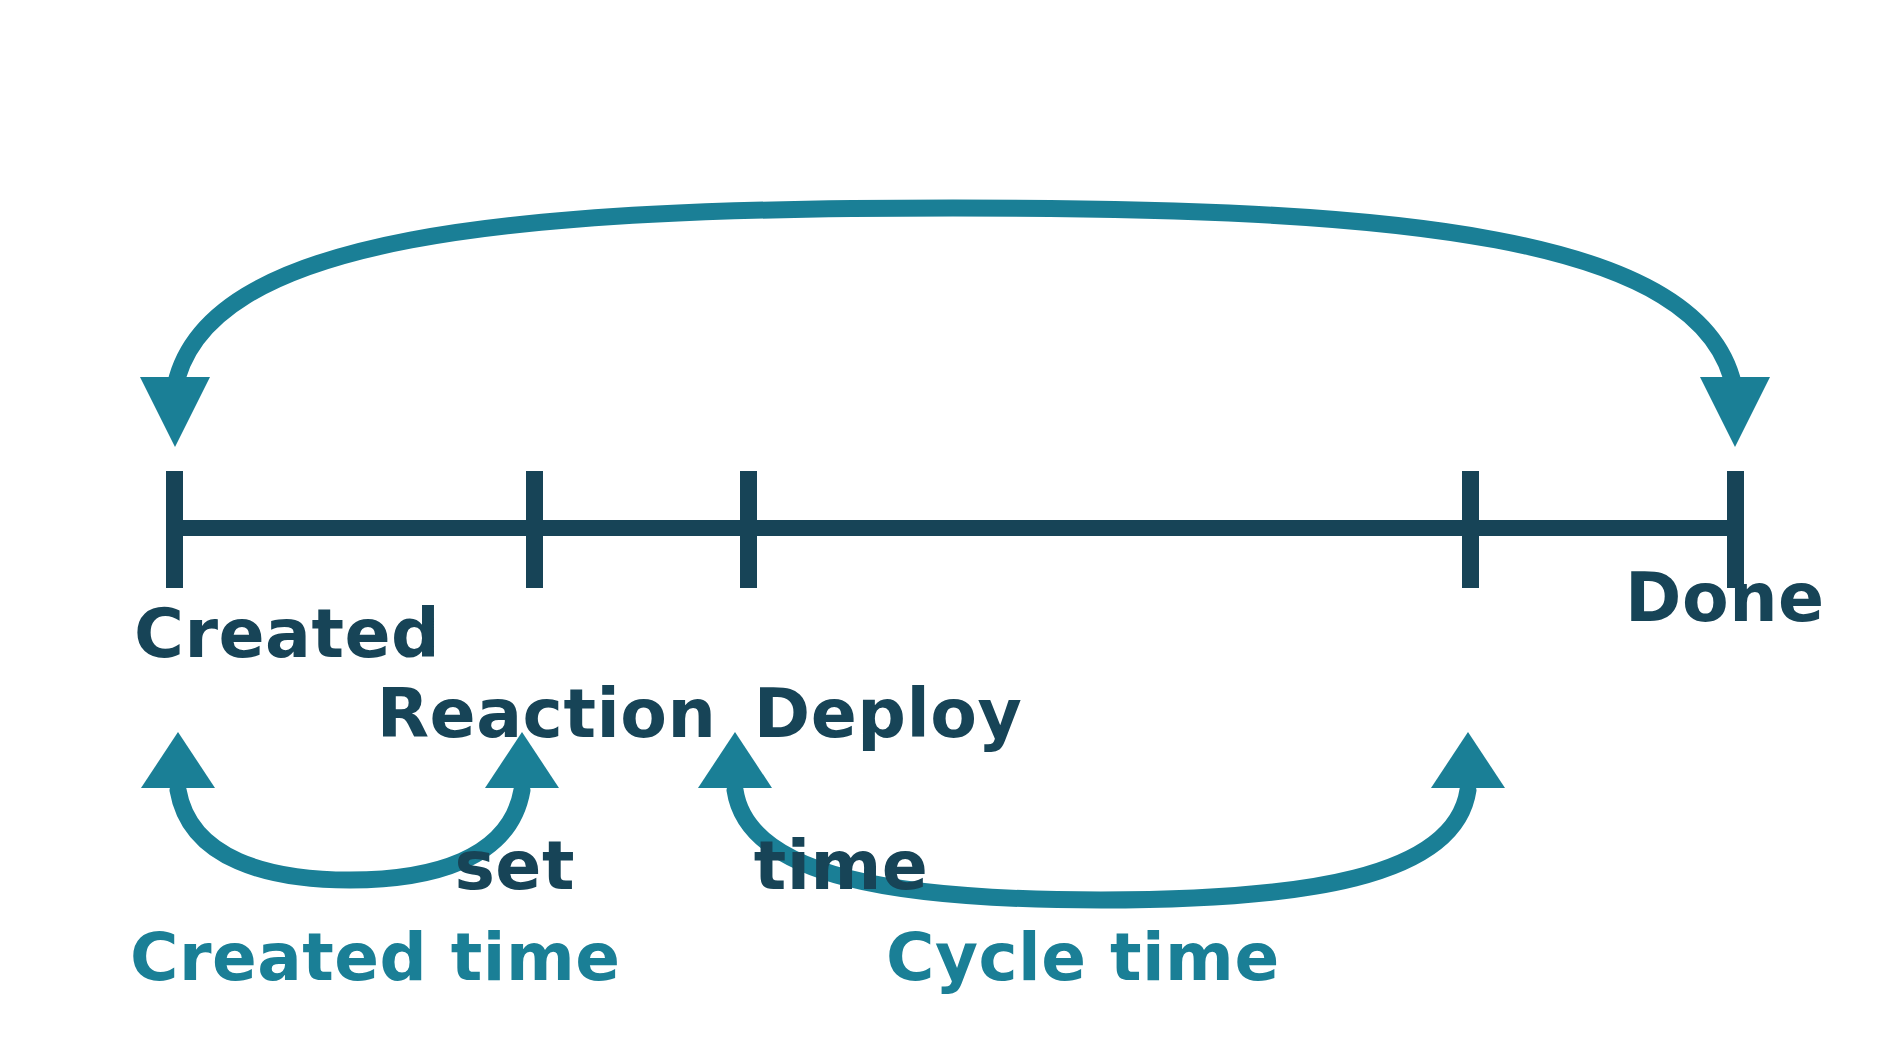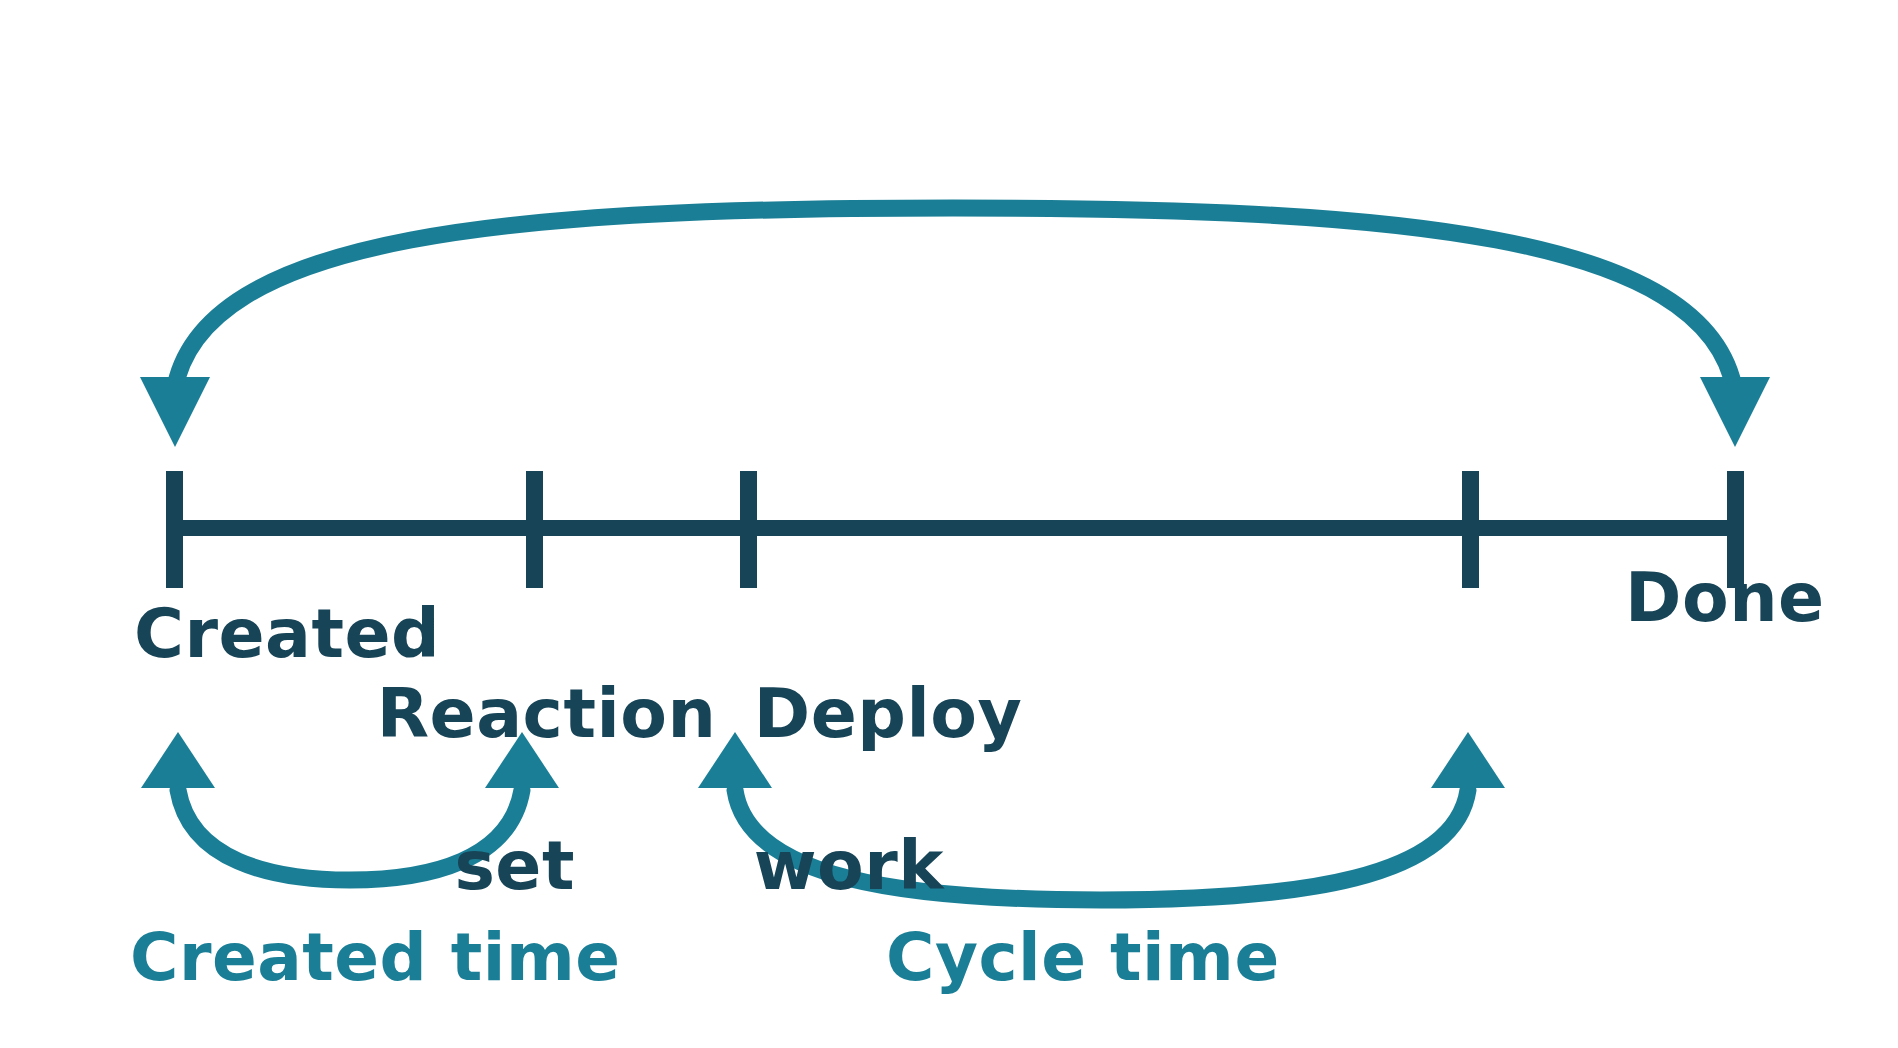--- a/index.html
+++ b/index.html
@@ -92,19 +92,19 @@
 
   <div class="lbl milestone-label ml-left" style="left:134px; top:600px;">Created</div>
 
   <div class="lbl milestone-label two-line ml-right" style="left:280px; top:600px; width:295px;">
     <span>Reaction</span><br>
     <span>set</span>
   </div>
 
   <div class="lbl milestone-label two-line ml-left" style="left:657px; top:600px; width:300px;">
     <span>Deploy</span><br>
-    <span>work</span>
+    <span>time</span>
   </div>
 
 
   <div class="lbl milestone-label ml-left" style="left:1625px; top:564px;">Done</div>
 
 </div>
 
 </body></html>

